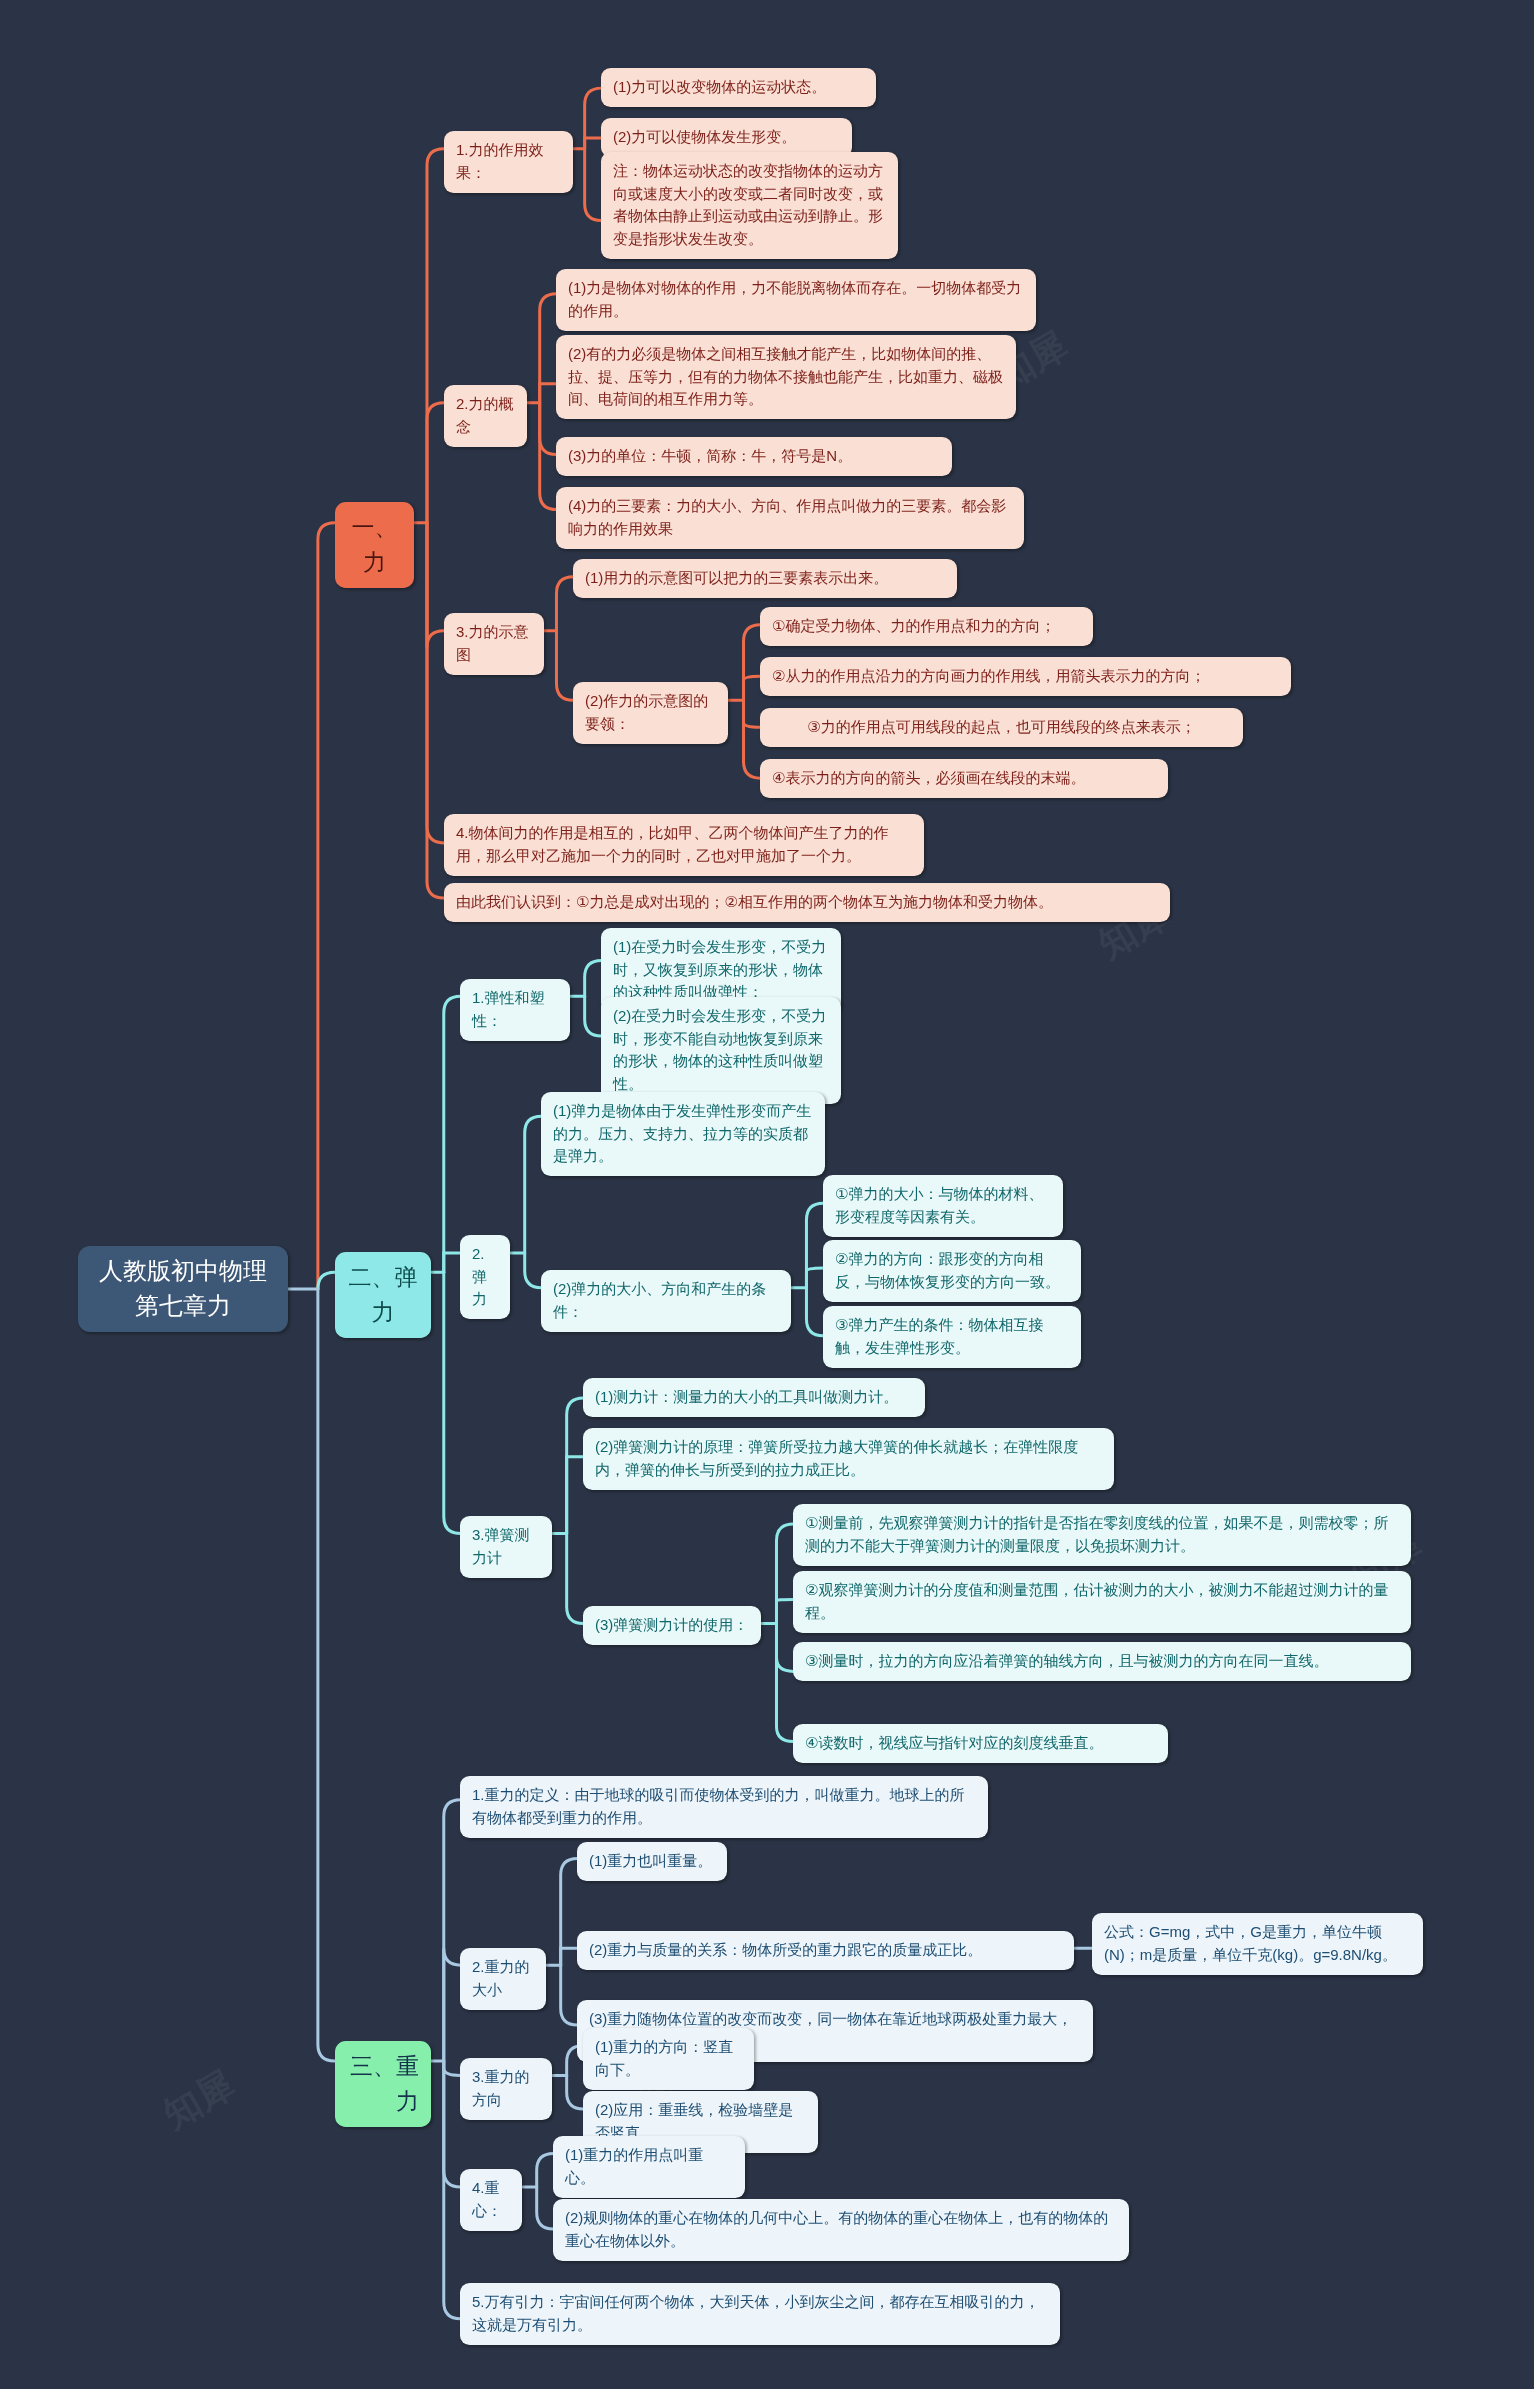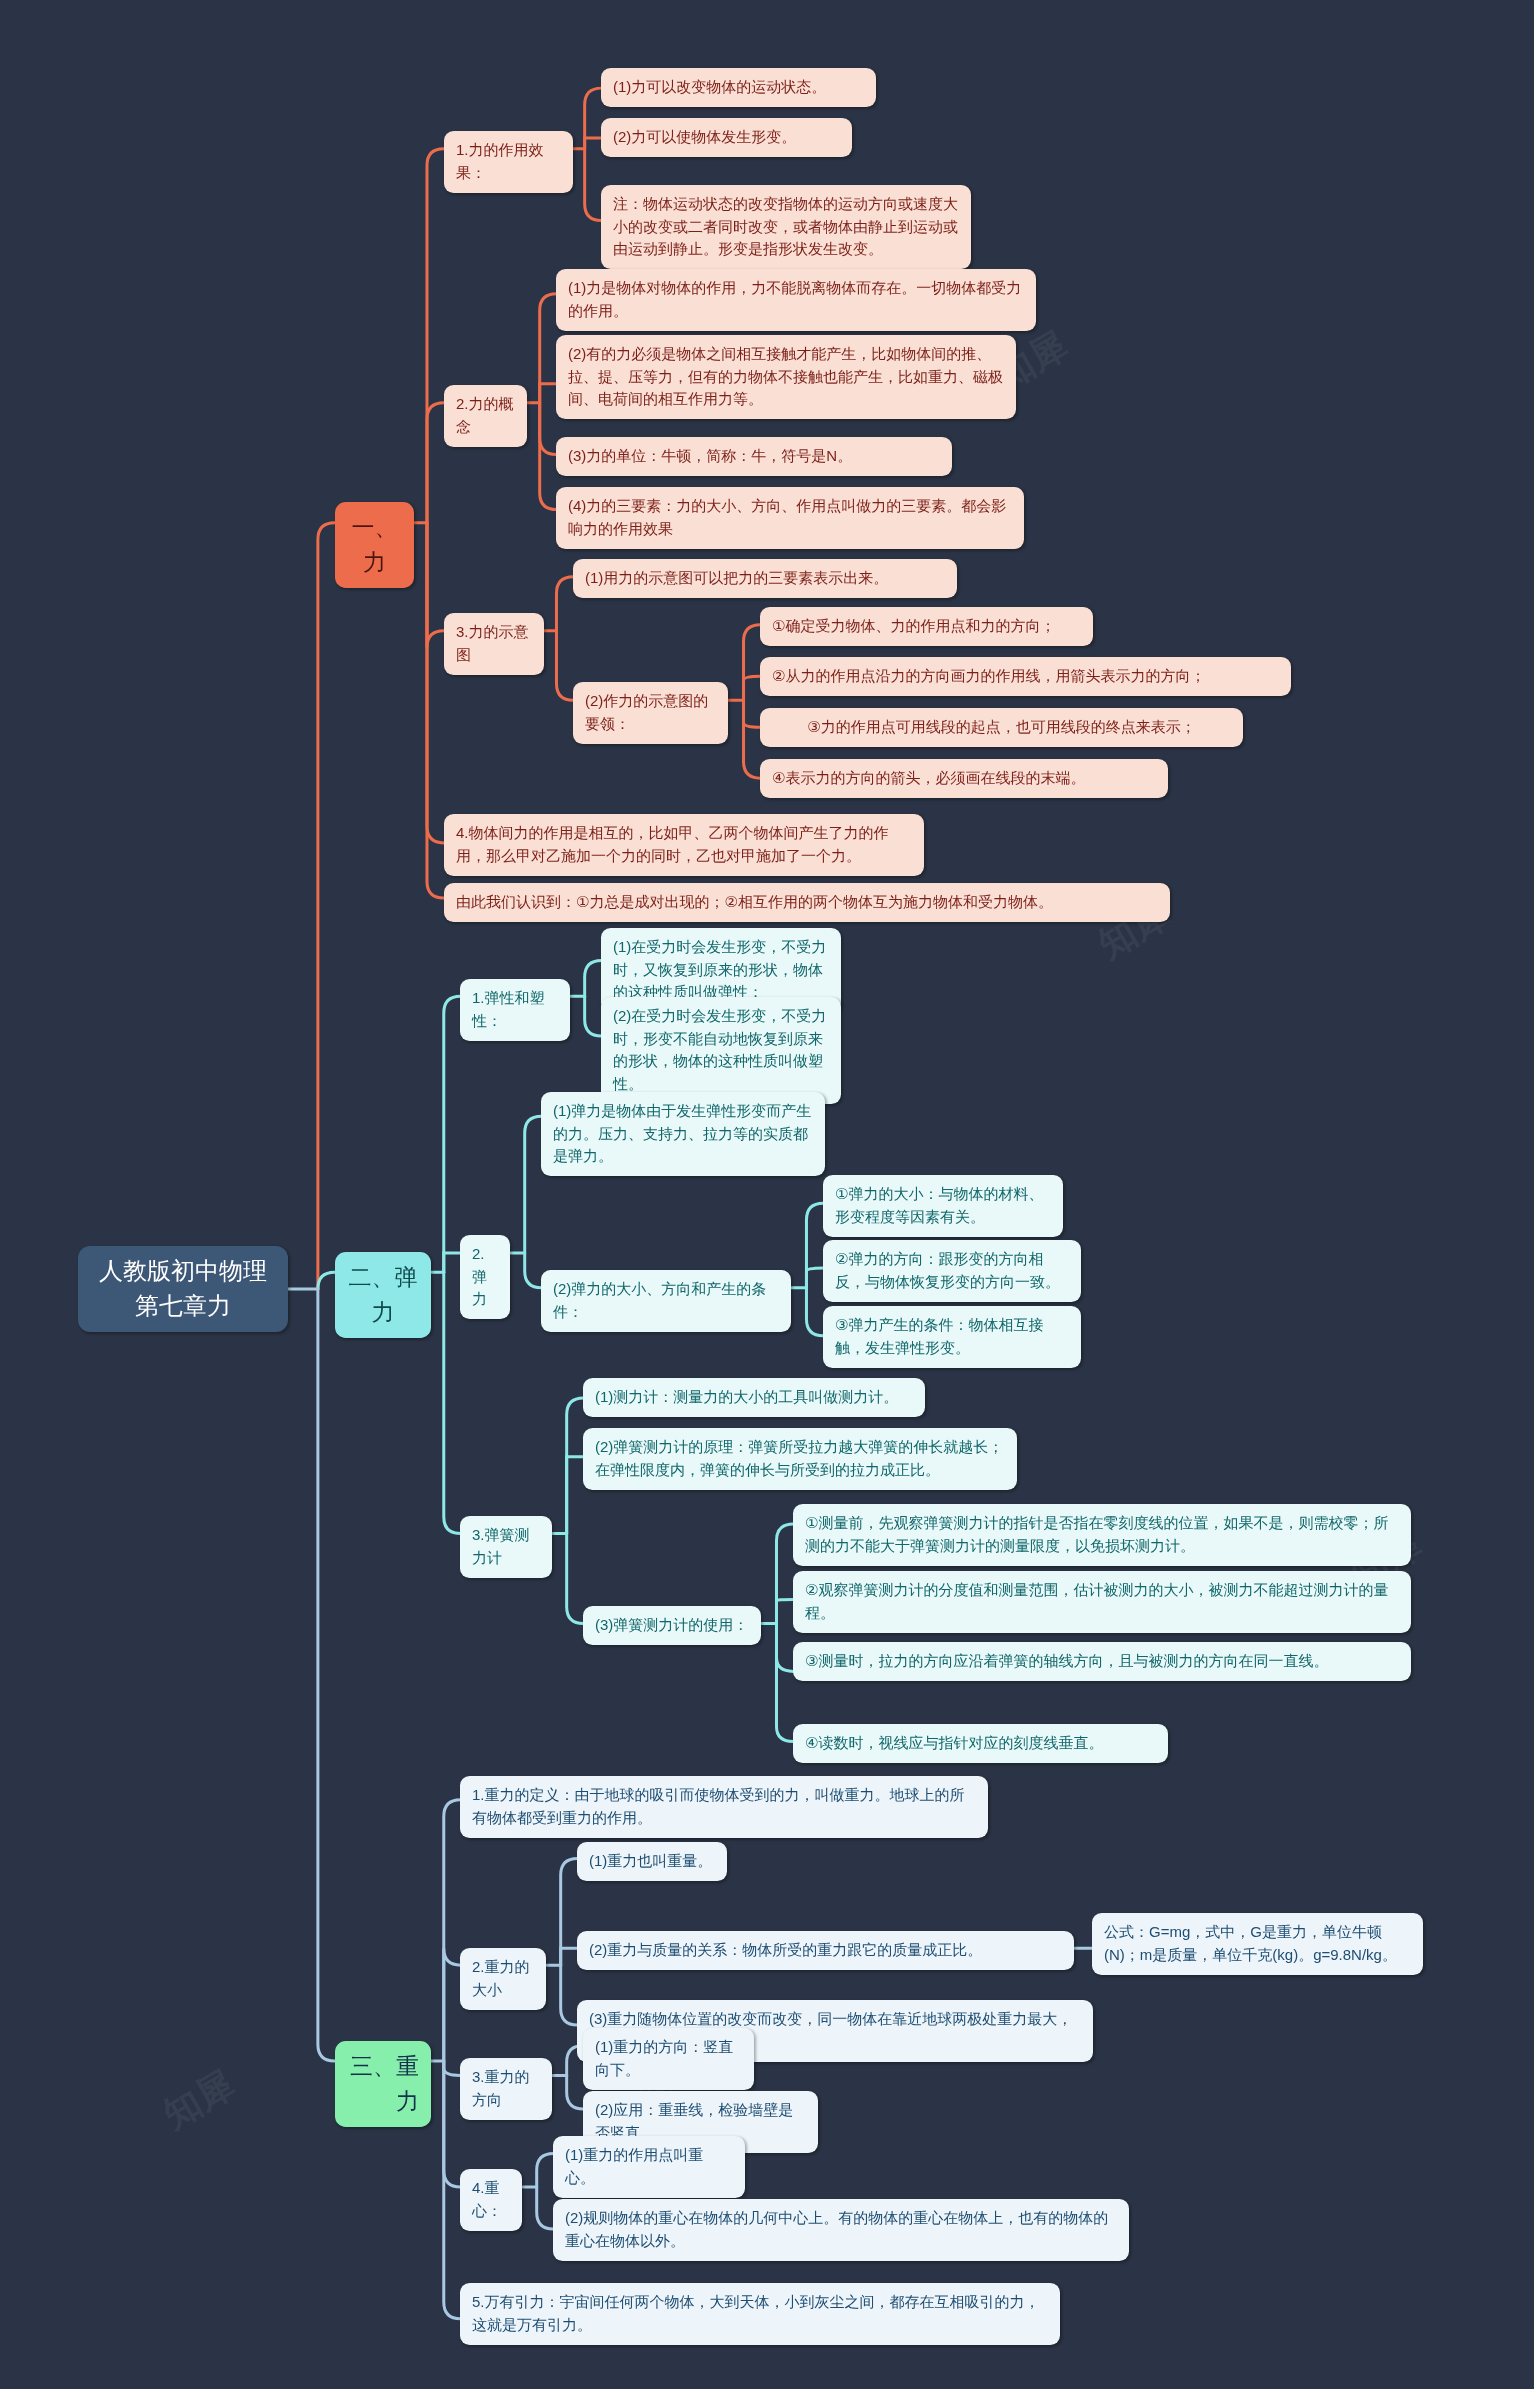--- a/index.html
+++ b/index.html
@@ -162,21 +162,21 @@
 第七章力</div>
 
   <div class="node b1-main" style="left:335px;top:502px;width:79px;">一、力</div>
 
   <div class="node b1-lbl fs25" style="left:444px;top:131px;width:129px;">1.力的作用效果：</div>
   <div class="node b1-lbl fs25" style="left:444px;top:385px;width:83px;">2.力的概念</div>
   <div class="node b1-lbl fs25" style="left:444px;top:613px;width:100px;">3.力的示意图</div>
 
   <div class="node b1 fs25" style="left:601px;top:68px;width:275px;">(1)力可以改变物体的运动状态。</div>
   <div class="node b1 fs25" style="left:601px;top:118px;width:251px;">(2)力可以使物体发生形变。</div>
-  <div class="node b1 fs25" style="left:601px;top:185px;width:370px;">注：物体运动状态的改变指物体的运动方向或速度大小的改变或二者同时改变，或者物体由静止到运动或由运动到静止。形变是指形状发生改变。</div>
+  <div class="node b1 fs25" style="left:601px;top:152px;width:297px;">注：物体运动状态的改变指物体的运动方向或速度大小的改变或二者同时改变，或者物体由静止到运动或由运动到静止。形变是指形状发生改变。</div>
 
   <div class="node b1 fs25" style="left:556px;top:269px;width:480px;">(1)力是物体对物体的作用，力不能脱离物体而存在。一切物体都受力的作用。</div>
   <div class="node b1 fs25" style="left:556px;top:335px;width:460px;">(2)有的力必须是物体之间相互接触才能产生，比如物体间的推、拉、提、压等力，但有的力物体不接触也能产生，比如重力、磁极间、电荷间的相互作用力等。</div>
   <div class="node b1 fs25" style="left:556px;top:437px;width:396px;">(3)力的单位：牛顿，简称：牛，符号是N。</div>
   <div class="node b1 fs25" style="left:556px;top:487px;width:468px;">(4)力的三要素：力的大小、方向、作用点叫做力的三要素。都会影响力的作用效果</div>
 
   <div class="node b1 fs25" style="left:573px;top:559px;width:384px;">(1)用力的示意图可以把力的三要素表示出来。</div>
   <div class="node b1-lbl fs25" style="left:573px;top:682px;width:155px;">(2)作力的示意图的要领：</div>
 
   <div class="node b1 fs25" style="left:760px;top:607px;width:333px;">①确定受力物体、力的作用点和力的方向；</div>
@@ -197,21 +197,21 @@
   <div class="node b2 fs25" style="left:601px;top:997px;width:240px;">(2)在受力时会发生形变，不受力时，形变不能自动地恢复到原来的形状，物体的这种性质叫做塑性。</div>
 
   <div class="node b2 fs25" style="left:541px;top:1092px;width:284px;">(1)弹力是物体由于发生弹性形变而产生的力。压力、支持力、拉力等的实质都是弹力。</div>
   <div class="node b2-lbl fs25" style="left:541px;top:1270px;width:250px;">(2)弹力的大小、方向和产生的条件：</div>
 
   <div class="node b2 fs25" style="left:823px;top:1175px;width:240px;">①弹力的大小：与物体的材料、形变程度等因素有关。</div>
   <div class="node b2 fs25" style="left:823px;top:1240px;width:258px;">②弹力的方向：跟形变的方向相反，与物体恢复形变的方向一致。</div>
   <div class="node b2 fs25" style="left:823px;top:1306px;width:258px;">③弹力产生的条件：物体相互接触，发生弹性形变。</div>
 
   <div class="node b2 fs25" style="left:583px;top:1378px;width:342px;">(1)测力计：测量力的大小的工具叫做测力计。</div>
-  <div class="node b2 fs25" style="left:583px;top:1428px;width:434px;">(2)弹簧测力计的原理：弹簧所受拉力越大弹簧的伸长就越长；在弹性限度内，弹簧的伸长与所受到的拉力成正比。</div>
+  <div class="node b2 fs25" style="left:583px;top:1428px;width:531px;">(2)弹簧测力计的原理：弹簧所受拉力越大弹簧的伸长就越长；在弹性限度内，弹簧的伸长与所受到的拉力成正比。</div>
   <div class="node b2-lbl fs25" style="left:583px;top:1606px;width:178px;">(3)弹簧测力计的使用：</div>
 
   <div class="node b2 fs25" style="left:793px;top:1504px;width:618px;">①测量前，先观察弹簧测力计的指针是否指在零刻度线的位置，如果不是，则需校零；所测的力不能大于弹簧测力计的测量限度，以免损坏测力计。</div>
   <div class="node b2 fs25" style="left:793px;top:1571px;width:618px;">②观察弹簧测力计的分度值和测量范围，估计被测力的大小，被测力不能超过测力计的量程。</div>
   <div class="node b2 fs25" style="left:793px;top:1642px;width:618px;">③测量时，拉力的方向应沿着弹簧的轴线方向，且与被测力的方向在同一直线。</div>
   <div class="node b2 fs25" style="left:793px;top:1724px;width:375px;">④读数时，视线应与指针对应的刻度线垂直。</div>
 
   <div class="node b3-main" style="left:335px;top:2041px;width:96px;">三、重力</div>
 
   <div class="node b3 fs25" style="left:460px;top:1776px;width:528px;">1.重力的定义：由于地球的吸引而使物体受到的力，叫做重力。地球上的所有物体都受到重力的作用。</div>

